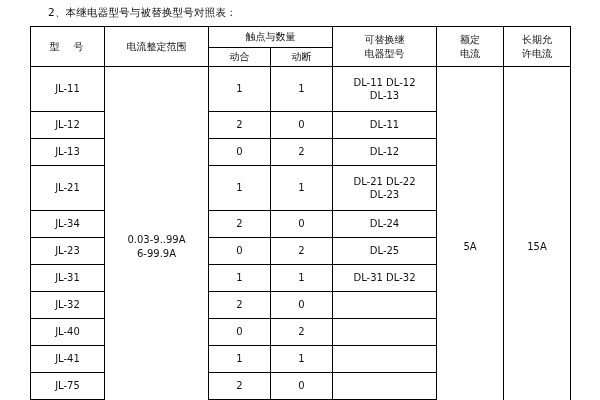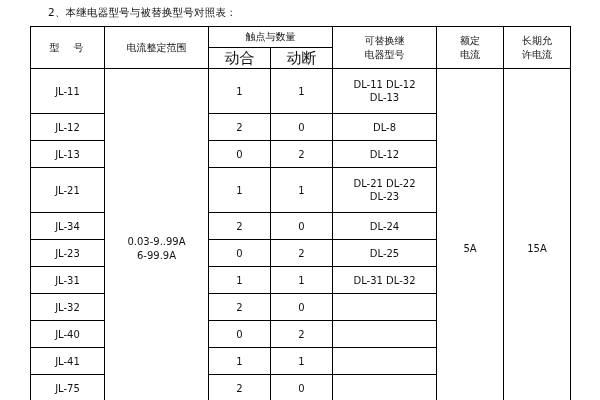--- a/index.html
+++ b/index.html
@@ -49,21 +49,21 @@
   }
   .hdr-model     { width: 74px; }
   .hdr-range     { width: 104px; }
   .hdr-close     { width: 62px; }
   .hdr-open      { width: 62px; }
   .hdr-replace   { width: 104px; }
   .hdr-rated     { width: 67px; }
   .hdr-longterm  { width: 67px; }
 
   .head-row1 td { height: 20px; font-size: 10px; }
-  .head-row2 td { height: 18px; font-size: 15px; }
+  .head-row2 td { height: 18px; font-size: 10px; }
 
   .model-cell {
     letter-spacing: 2px;
   }
   .body-row td {
     height: 26px;
     font-size: 10px;
   }
   .tall-row td {
     height: 44px;
@@ -138,21 +138,21 @@
             <span class="nowrap">DL-13</span>
           </td>
           <td rowspan="12">5A</td>
           <td rowspan="12">15A</td>
         </tr>
         <tr class="body-row">
           <td>JL-12</td>
           <td>2</td>
           <td>0</td>
           <td class="replace-multi">
-            <span class="nowrap">DL-8</span>
+            <span class="nowrap">DL-11</span>
           </td>
         </tr>
         <tr class="body-row">
           <td>JL-13</td>
           <td>0</td>
           <td>2</td>
           <td class="replace-multi">
             <span class="nowrap">DL-12</span>
           </td>
         </tr>

